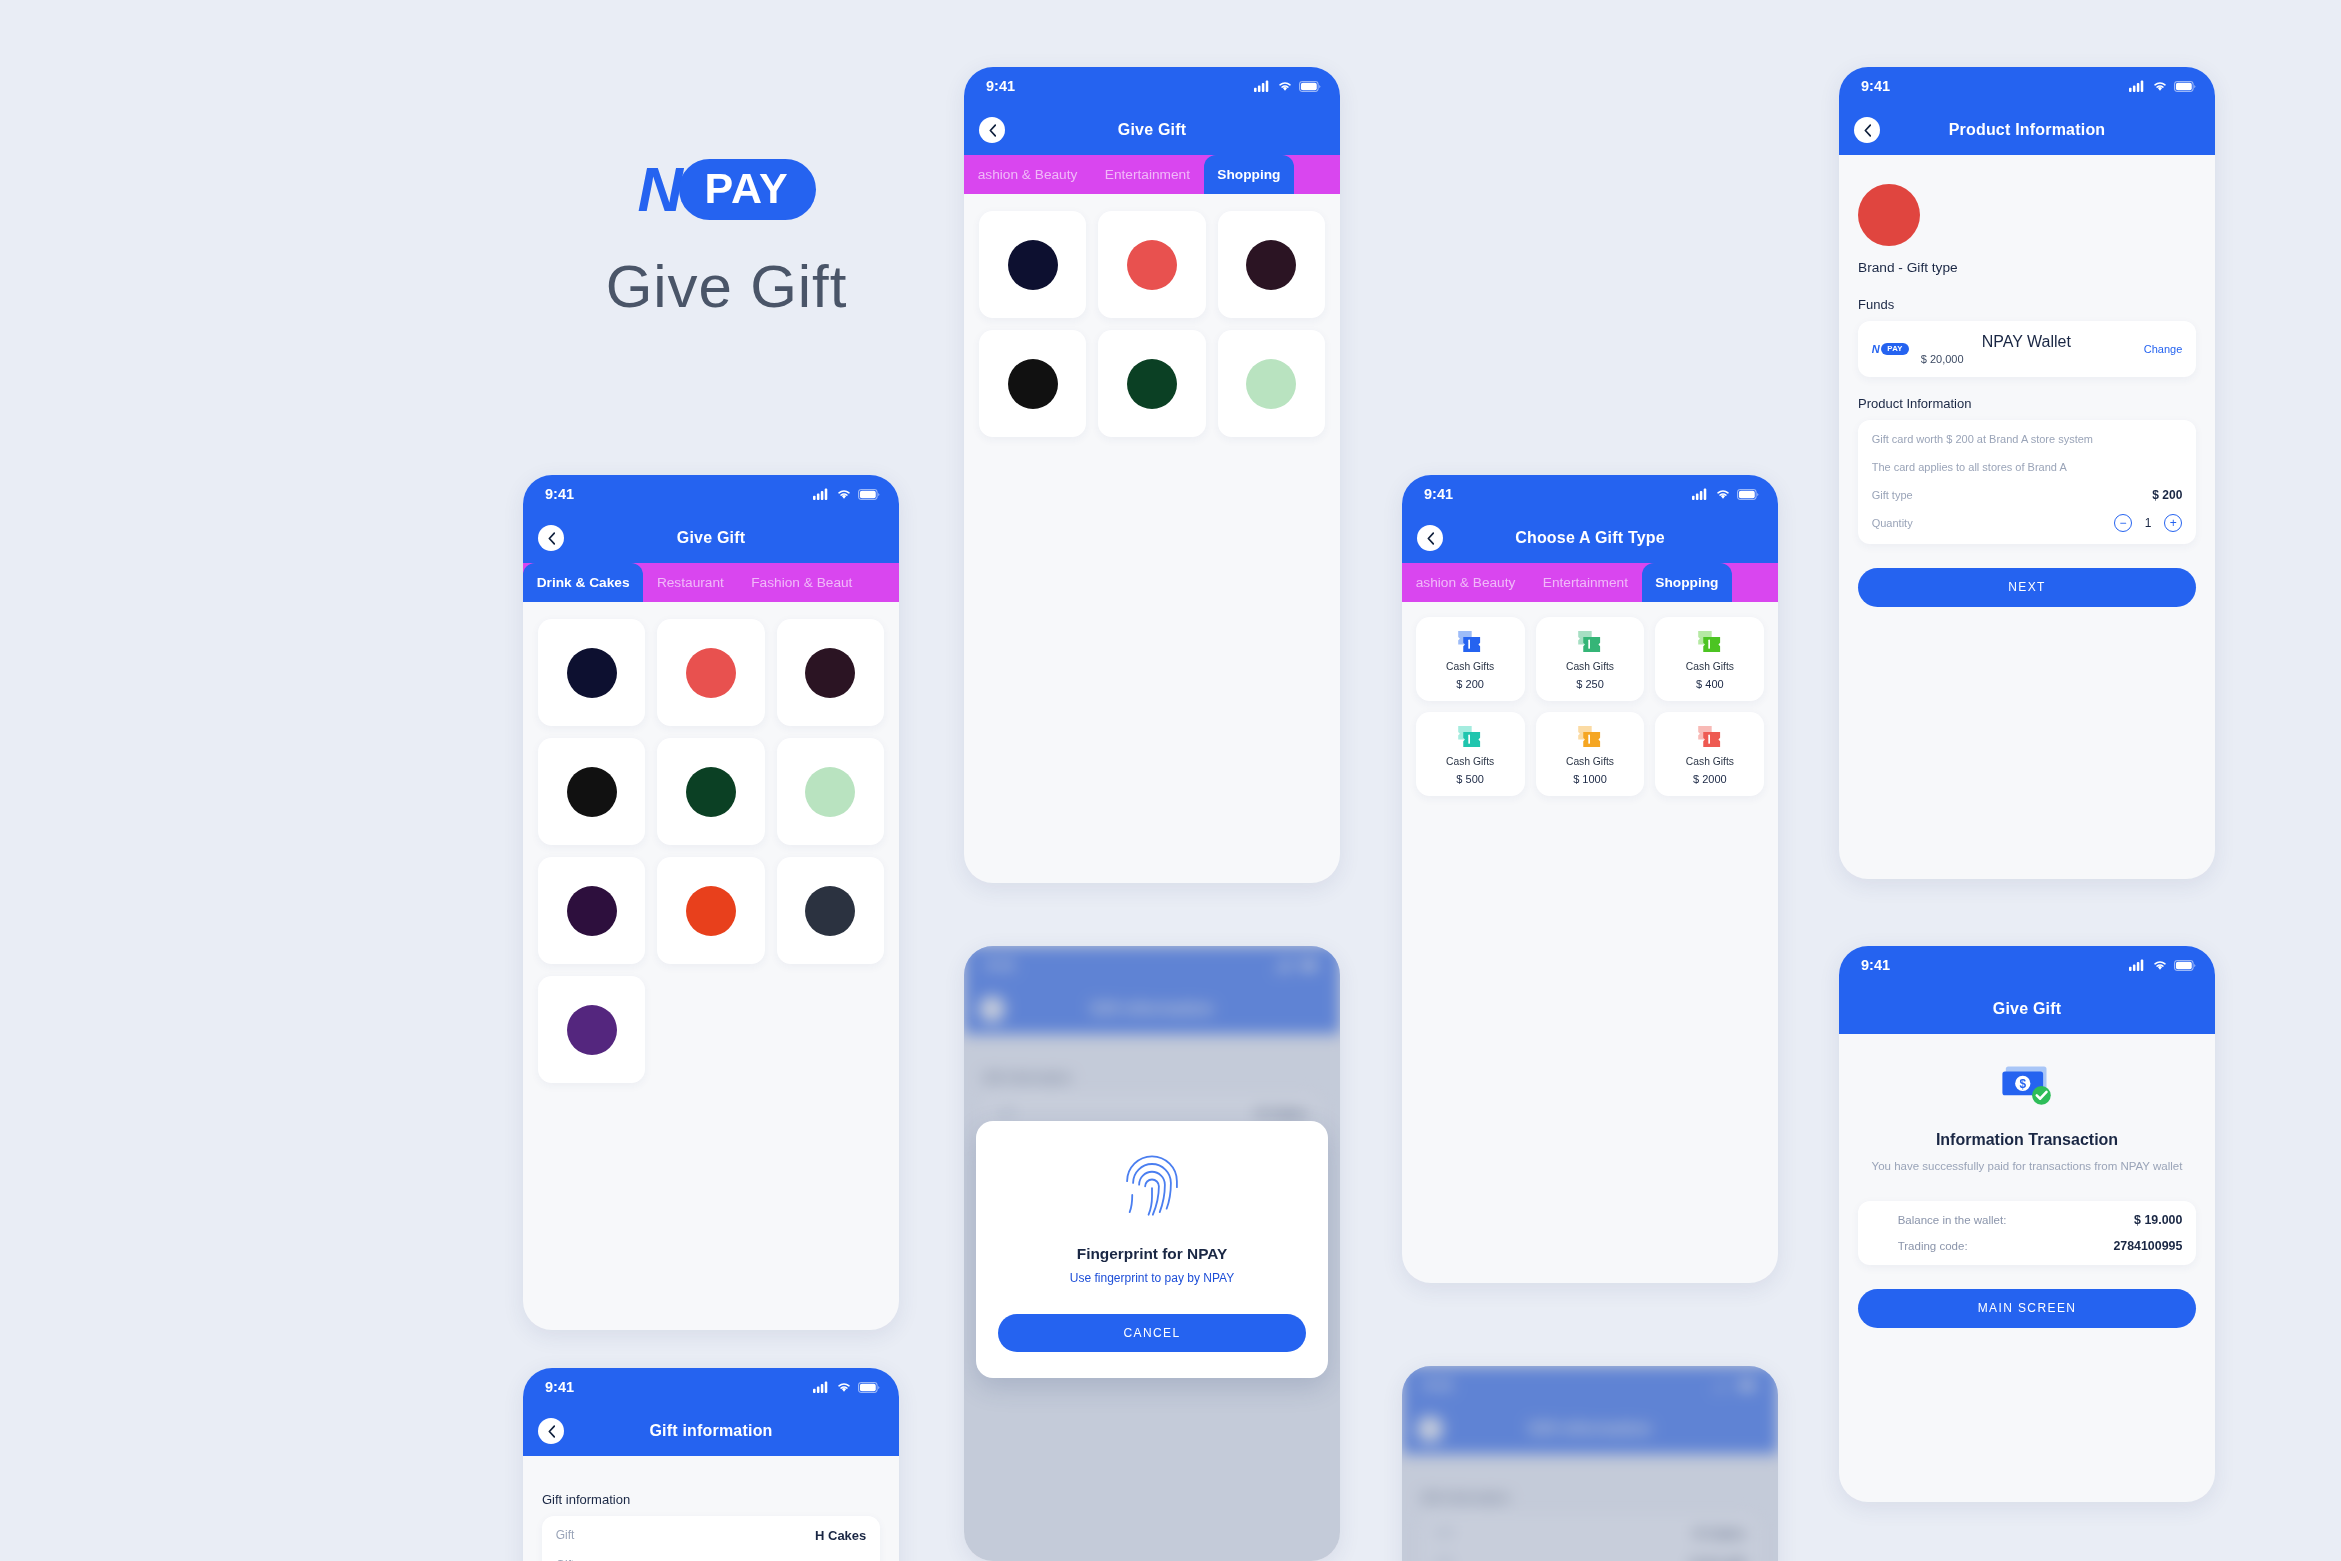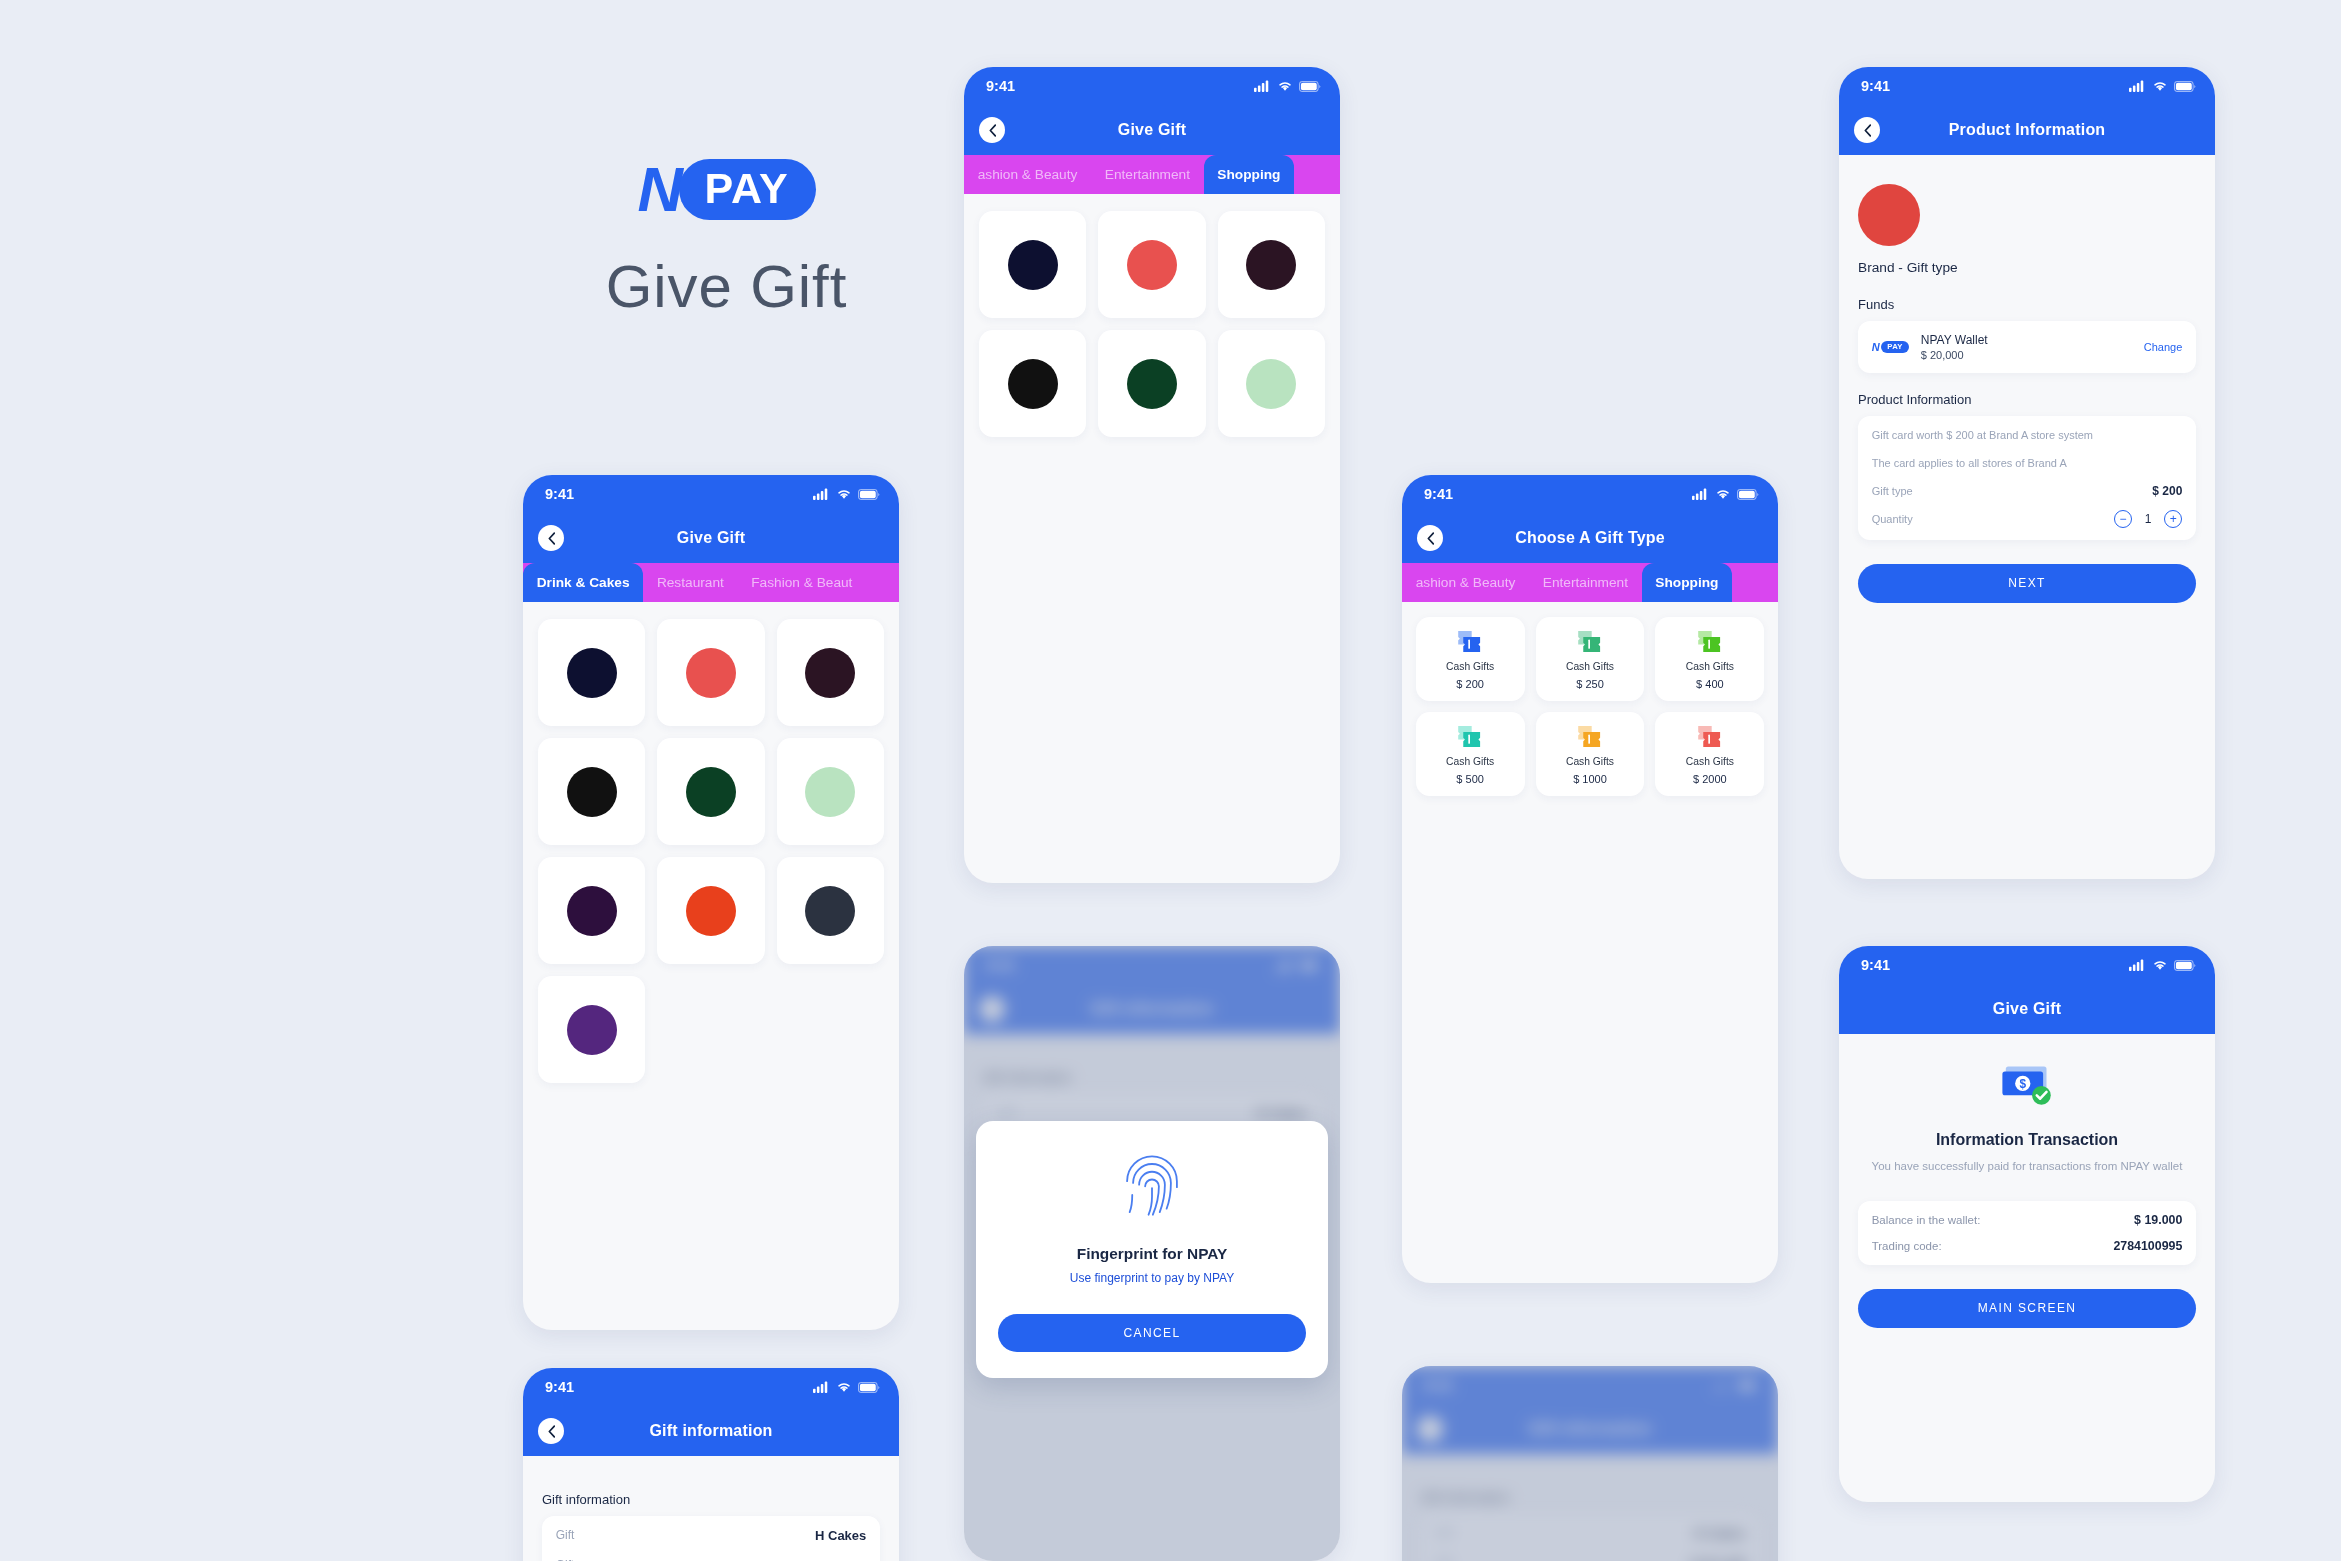--- a/index.html
+++ b/index.html
@@ -98,21 +98,21 @@
     box-shadow: 0 2.6px 8.5px rgba(40,60,110,0.05);
   }
   .fund-row { display: flex; align-items: center; gap: 12px; }
   .mini-logo { display: flex; align-items: center; gap: 1.7px; flex: none; }
   .mini-n { font-size: 11px; font-weight: bold; color: #2563f0; font-style: italic; }
   .mini-pay {
     background: #2563f0; color: #fff; font-size: 7.7px; font-weight: bold;
     padding: 1.7px 6px; border-radius: 8.5px; letter-spacing: 0.3px;
   }
   .fund-txt { flex: 1; }
-  .fund-name { font-size: 12px; color: #1a2744; }
+  .fund-name { font-size: 16px; color: #1a2744; text-align: center; }
   .fund-amt { font-size: 11px; color: #3c4a63; margin-top: 2.6px; }
   .fund-change { font-size: 11px; color: #2563f0; }
   .desc { font-size: 11px; color: #9aa4b8; line-height: 1.45; }
   .desc + .desc { margin-top: 12px; }
   .kv { display: flex; align-items: center; justify-content: space-between; margin-top: 12px; }
   .kv-k { font-size: 11px; color: #9aa4b8; }
   .kv-v { font-size: 12px; color: #1a2744; font-weight: bold; }
   .stepper { display: flex; align-items: center; gap: 11px; }
   .step-btn {
     width: 18px; height: 18px; border: 1.4px solid #2563f0; border-radius: 50%;
@@ -126,21 +126,21 @@
     font-size: 12px; letter-spacing: 1.4px;
   }
 
   
   .succ { padding: 29px 19px 0; display: flex; flex-direction: column; align-items: center; }
   .succ-title { font-size: 16px; color: #1a2744; font-weight: bold; margin-top: 22px; }
   .succ-sub { font-size: 11.5px; color: #9aa4b8; text-align: center; margin-top: 8.5px; line-height: 1.5; }
   .succ-card { width: 100%; margin-top: 26px; }
   .succ-row { display: flex; align-items: center; justify-content: space-between; }
   .succ-row + .succ-row { margin-top: 12px; }
-  .succ-k { font-size: 11.5px; color: #8b95ab; }
+  .succ-k { font-size: 11.5px; color: #8b95ab; margin-left: 26px; }
   .succ-v { font-size: 12.4px; color: #1a2744; font-weight: bold; }
 
   
   .gi-body { padding: 17px 19px 0; }
   .gi-row { display: flex; align-items: center; justify-content: space-between; }
   .gi-row + .gi-row { margin-top: 15.4px; }
   .gi-k { font-size: 12px; color: #9aa4b8; }
   .gi-v { font-size: 13px; color: #1a2744; font-weight: bold; }
 
   

